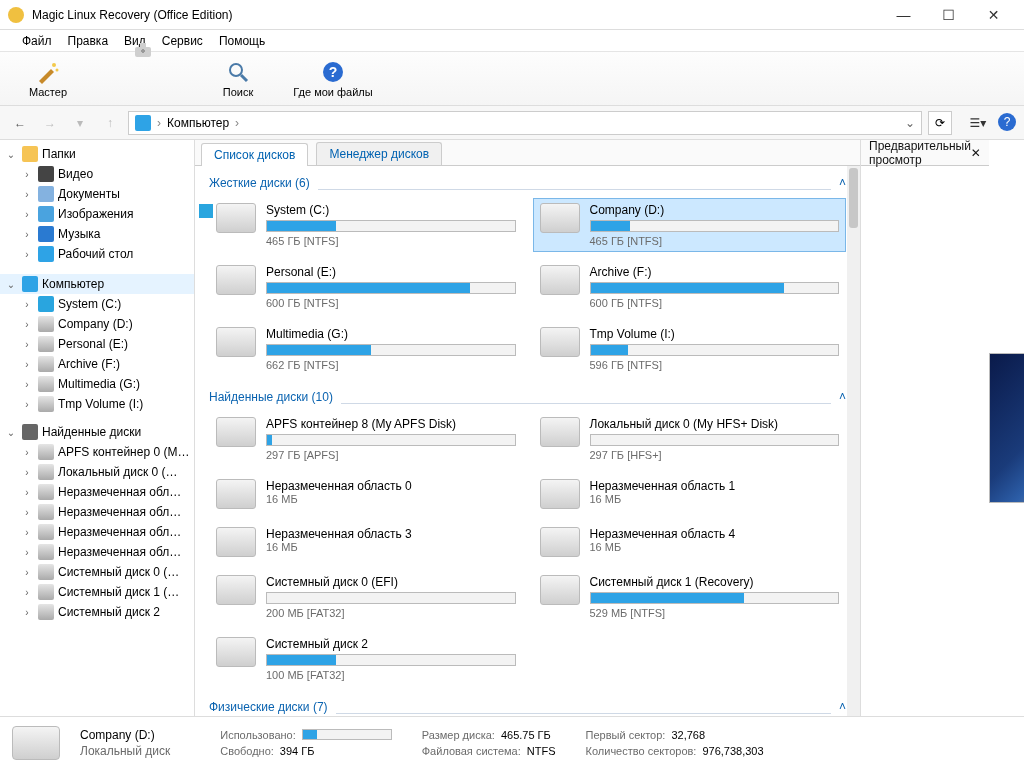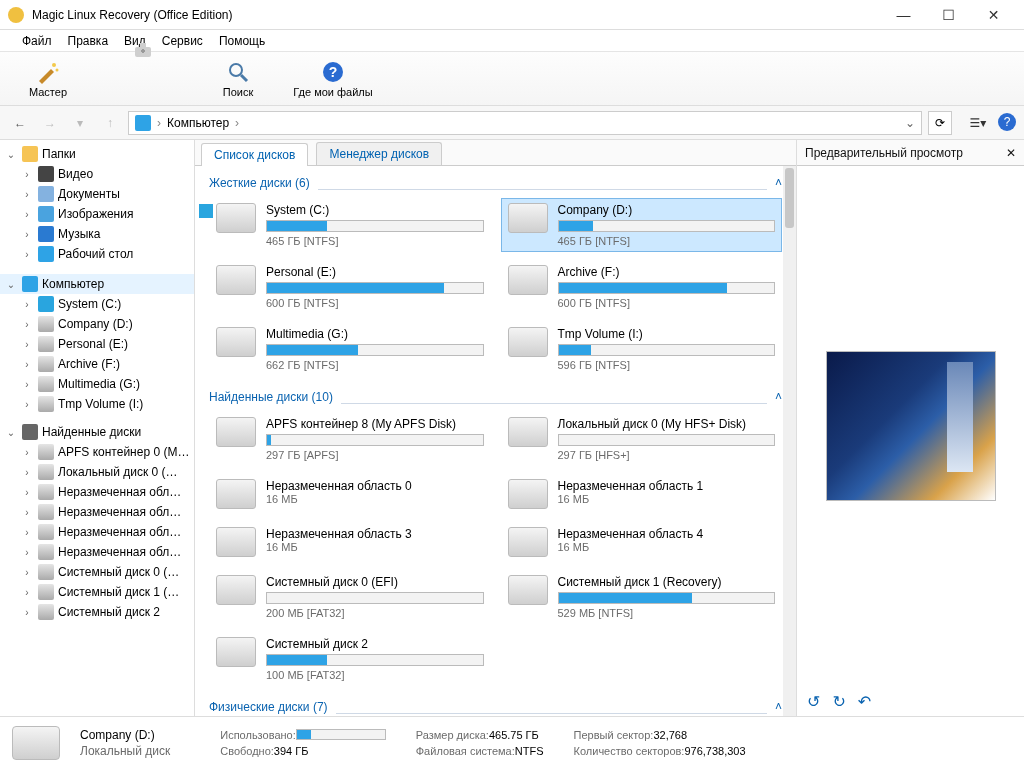--- a/index.html
+++ b/index.html
@@ -65,34 +65,34 @@
   .disk-thumb{ width:40px; height:30px; background:linear-gradient(#f4f4f4,#cfcfcf); border:1px solid #bbb; border-radius:3px; position:relative;}
   .disk-thumb.win::after{content:"";position:absolute;left:-18px;top:0;width:14px;height:14px;background:#29a5df;}
   .disk-info{ flex:1; min-width:0;}
   .disk-name{ font-size:12px; }
   .disk-bar{ height:12px; border:1px solid #bbb; background:#f3f3f3; margin:3px 0; position:relative;}
   .disk-bar .fill{ position:absolute; left:0; top:0; bottom:0; background:#2ea3e6;}
   .disk-sub{ color:#6b6b6b; font-size:11px;}
   .scroll-strip{position:absolute;right:0;top:0;bottom:0;width:13px;background:#f0f0f0;}
   .scroll-thumb{position:absolute;left:2px;right:2px;top:2px;height:60px;background:#c7c7c7;border-radius:3px;}
   
-  .preview{ width:228px; border-left:1px solid #ddd; display:flex; flex-direction:column;}
+  .preview{ width:164px; border-left:1px solid #ddd; display:flex; flex-direction:row;}
   .preview-hdr{ height:26px; border-bottom:1px solid #ccc; display:flex; align-items:center; justify-content:space-between; padding:0 8px; background:#fafafa; color:#111; font-size:12px;}
   .preview-body{ flex:1; display:flex; align-items:center; justify-content:center; }
   .preview-img{ width:170px; height:150px; background:linear-gradient(135deg,#0a1a4a 0%,#1a3b7a 40%,#2c5ea8 55%,#d9a24a 80%,#fff 100%); border:1px solid #bbb; position:relative;}
   .preview-img::after{content:"";position:absolute;right:22px;top:10px;width:26px;height:110px;background:linear-gradient(#6a88b8,#dce6f3);}
   .preview-ctrl{ height:30px; display:flex; align-items:center; justify-content:flex-start; gap:12px; padding:0 10px; color:#0a63b0; font-size:16px;}
   
   .statusbar{ height:52px; border-top:1px solid #ddd; display:flex; align-items:center; padding:4px 12px; gap:20px; background:#fff;}
   .statusbar .sb-thumb{ width:48px; height:34px; background:linear-gradient(#f4f4f4,#cfcfcf); border:1px solid #bbb; border-radius:4px;}
   .statusbar .sb-names{ display:flex; flex-direction:column; gap:2px;}
   .statusbar .sb-names .sub{color:#6b6b6b;}
   .statusbar .sb-cols{ display:flex; gap:30px; margin-left:30px;}
   .sb-col{ display:flex; flex-direction:column; gap:4px; font-size:11px;}
-  .sb-row{ display:flex; align-items:center; }
+  .sb-row{ display:flex; align-items:center; gap:6px;}
   .sb-lbl{ color:#6b6b6b;}
   .sb-bar{ width:90px; height:11px; border:1px solid #bbb; background:#f3f3f3; position:relative; display:inline-block;}
   .sb-bar .fill{position:absolute;left:0;top:0;bottom:0;background:#2ea3e6;}
 </style>
 </head>
 <body>
 
 <div class="titlebar">
   <div class="app-icon"></div>
   <div class="title">Magic Linux Recovery (Office Edition)</div>

